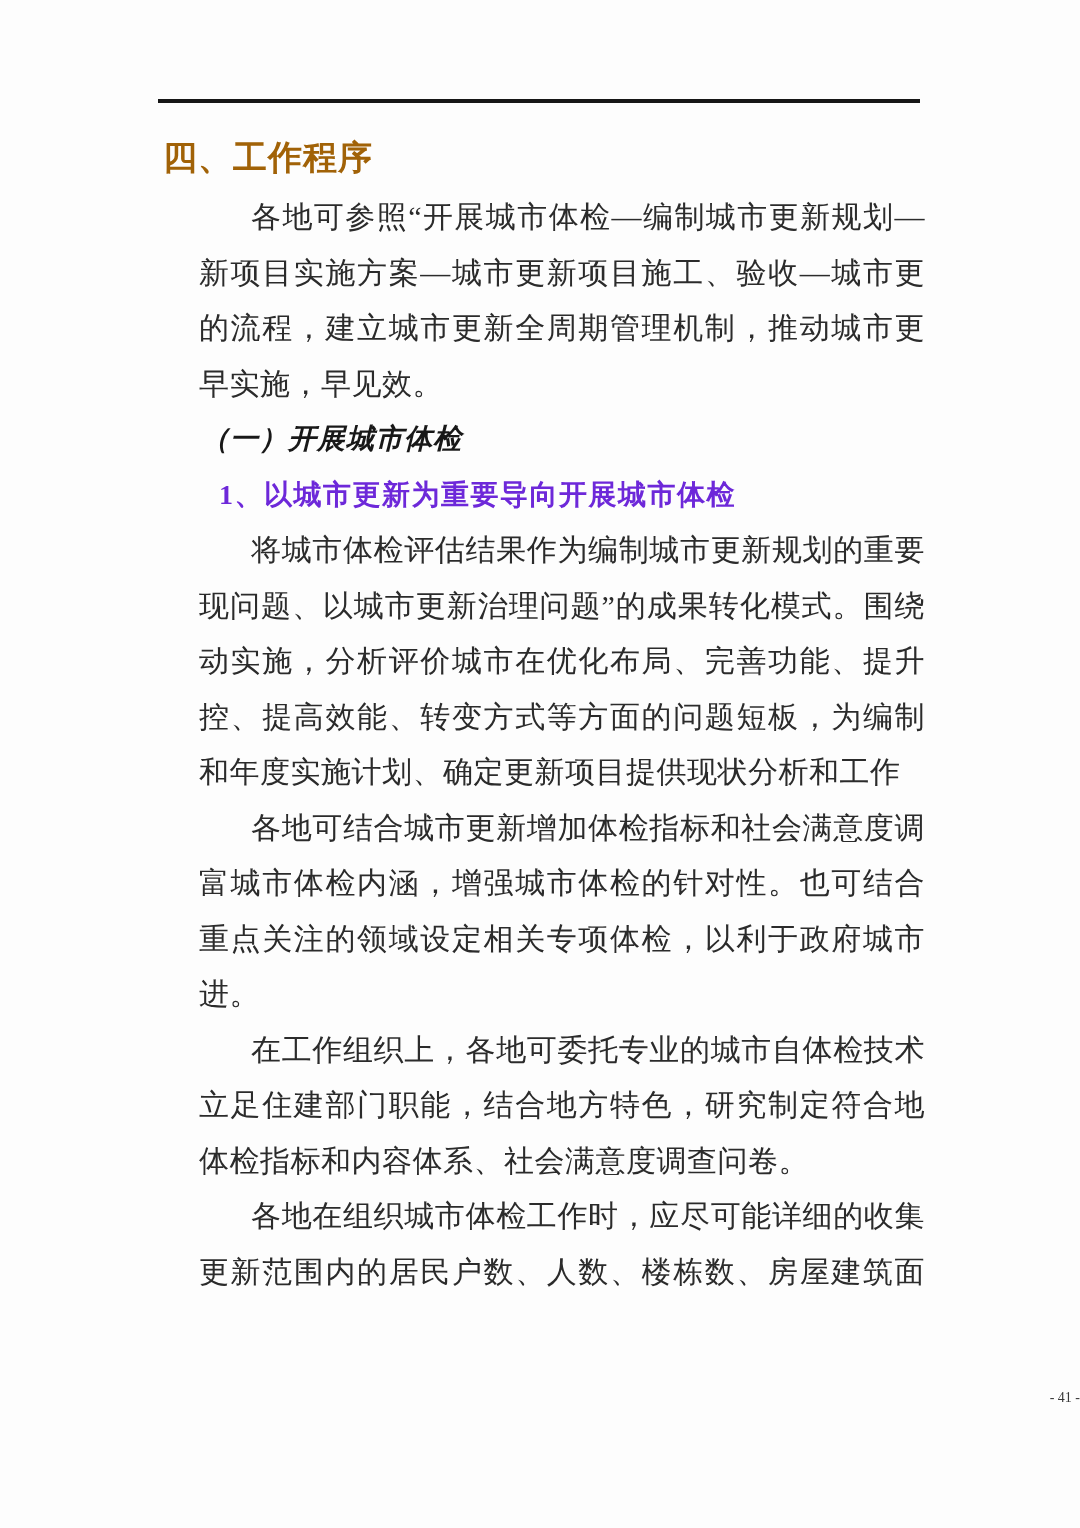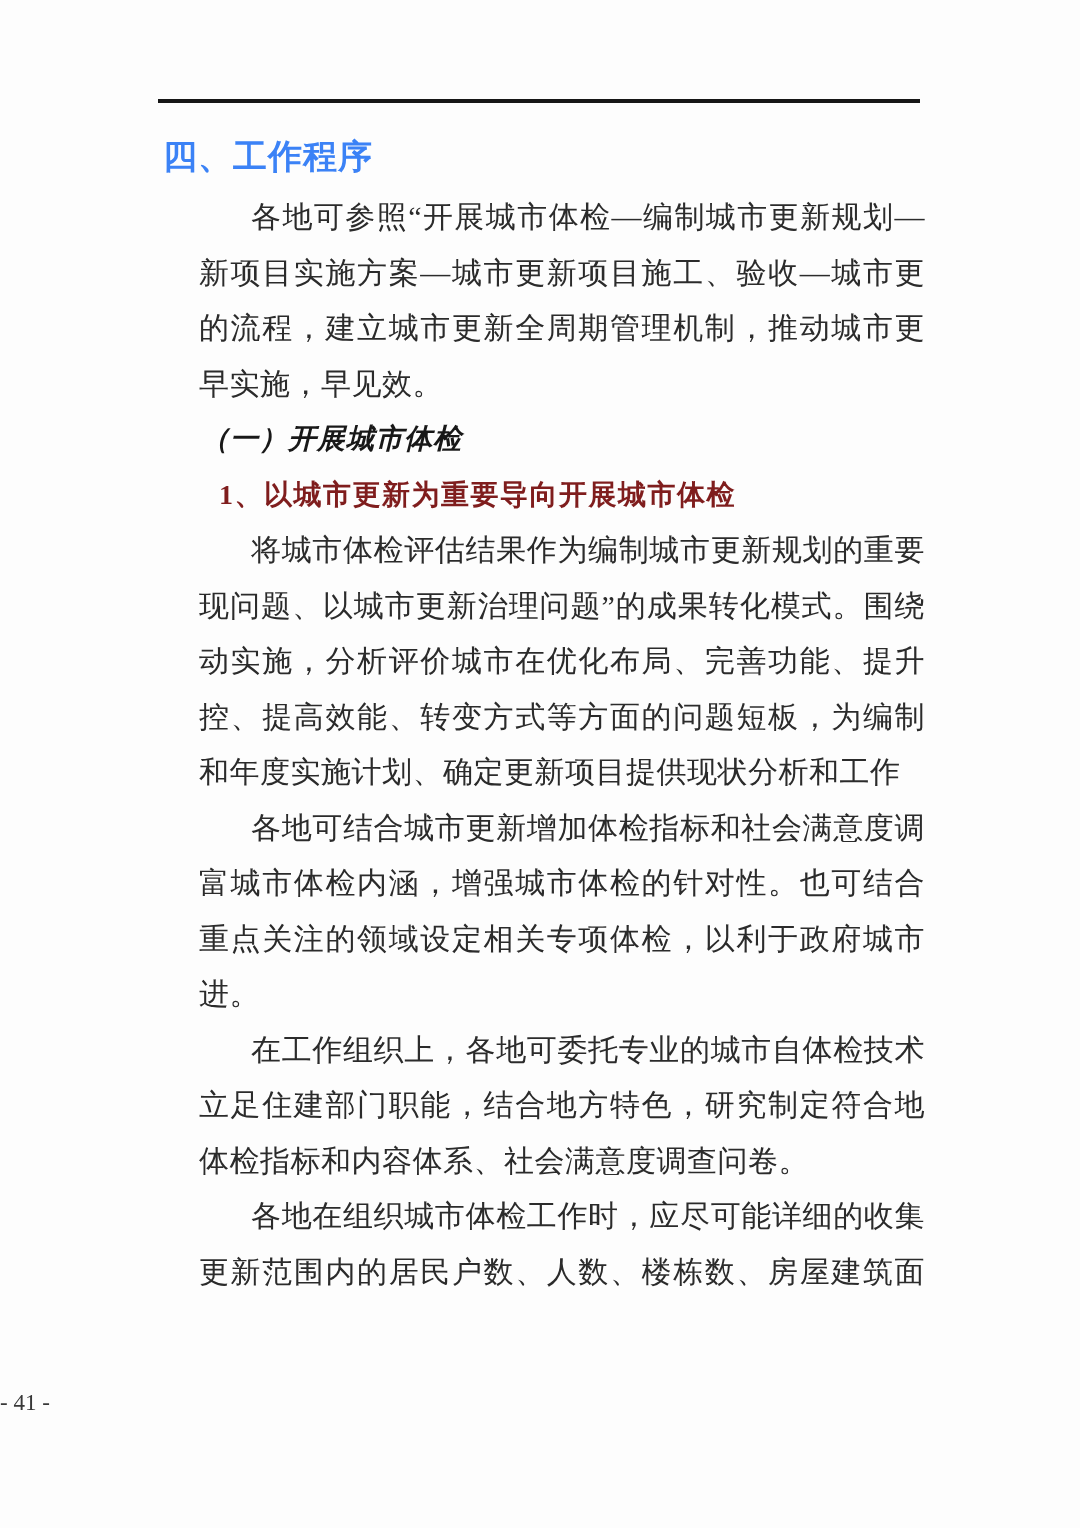--- a/index.html
+++ b/index.html
@@ -24,25 +24,25 @@
     height: 4px;
     background: #161616;
   }
   .doc {
     position: absolute;
     left: 163px;
     top: 136px;
     width: 762px;
   }
   .h1 {
-    font-family: Liberation Serif, serif;
+    font-family: Liberation Sans, sans-serif;
     font-weight: 700;
     font-size: 34px;
     line-height: 42px;
-    color: #3b82f6;
+    color: #a16207;
     letter-spacing: 1px;
     margin: 0 0 11px 0;
   }
   .line {
     font-size: 30px;
     line-height: 55.5px;
     height: 55.5px;
     overflow: hidden;
     letter-spacing: 0.5px;
     margin-left: 36px;
@@ -61,33 +61,33 @@
     color: #181818;
     line-height: 55.5px;
     height: 55.5px;
     padding-left: 38px;
     letter-spacing: 1px;
     font-style: italic;
   }
   .heading3 {
     font-size: 28px;
     font-weight: 700;
-    color: #7f1d1d;
+    color: #6d28d9;
     line-height: 55.5px;
     height: 55.5px;
     padding-left: 56px;
     letter-spacing: 1.5px;
   }
   .pageno {
     position: absolute;
     left: 0;
     right: 0;
     top: 1390px;
-    text-align: left;
-    font-size: 23px;
+    text-align: right;
+    font-size: 14px;
     color: #383838;
     font-family: "Liberation Serif", "DejaVu Serif", serif;
   }
 </style>
 </head>
 <body>
 
 <div class="page">
   <div class="rule"></div>
   <div class="doc">

